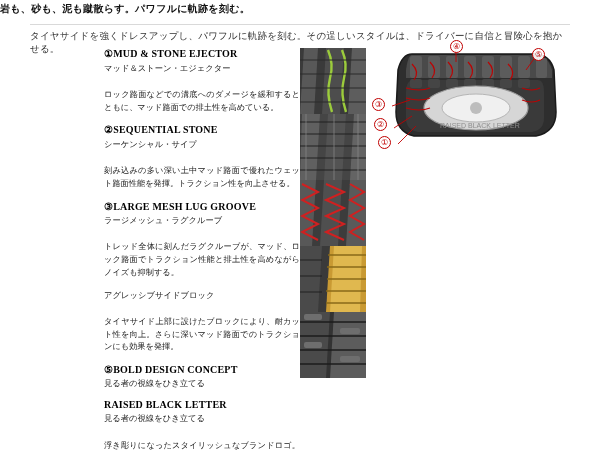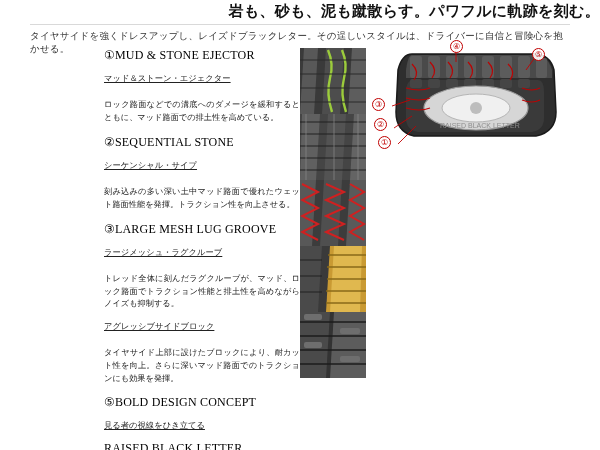--- a/index.html
+++ b/index.html
@@ -12,22 +12,22 @@
   }
   #page {
     position: relative;
     width: 600px; height: 450px;
     background: #ffffff;
   }
   .headline {
     position: absolute;
     left: 0; top: 2px;
     width: 600px;
-    text-align: right;
-    font-size: 15px;
+    text-align: left;
+    font-size: 10px;
     font-weight: bold;
     color: #111;
     letter-spacing: 0.3px;
   }
   .rule {
     position: absolute;
     left: 30px; top: 24px;
     width: 540px; height: 1px;
     background: #d9d9d9;
   }
@@ -42,32 +42,31 @@
 
   
   .features {
     position: absolute;
     left: 104px; top: 48px;
     width: 196px;
   }
   .feature { margin-bottom: 10px; }
   .f-title {
     font-family: "Liberation Serif", serif;
-    font-size: 12px;
-    font-weight: normal;
+    font-size: 10px;
+    font-weight: bold;
     color: #000;
     letter-spacing: 0.2px;
     line-height: 1.25;
   }
   .f-kana {
     font-size: 8.3px;
     color: #222;
-    margin-top: 10px;
+    margin-top: 2px;
     line-height: 1.25;
-    text-decoration: underline;
   }
   .f-body {
     font-size: 8.2px;
     color: #222;
     line-height: 1.55;
     margin-top: 16px;
     text-align: justify;
   }
 
   
@@ -106,21 +105,21 @@
     background: rgba(255,255,255,0.9);
   }
 </style>
 </head>
 <body>
 
 <div id="page">
 
   <div class="headline">岩も、砂も、泥も蹴散らす。パワフルに軌跡を刻む。</div>
   <div class="rule"></div>
-  <div class="subhead">タイヤサイドを強くドレスアップし、レイズドブラックレター。その逞しいスタイルは、ドライバーに自信と冒険心を抱かせる。</div>
+  <div class="subhead">タイヤサイドを強くドレスアップし、パワフルに軌跡を刻む。その逞しいスタイルは、ドライバーに自信と冒険心を抱かせる。</div>
 
   <div class="features">
 
     <div class="feature">
       <div class="f-title">
         <span>①</span><span>MUD &amp; STONE EJECTOR</span>
       </div>
       <div class="f-kana">マッド＆ストーン・エジェクター</div>
       <div class="f-body">ロック路面などでの溝底へのダメージを緩和するとともに、マッド路面での排土性を高めている。</div>
     </div>

